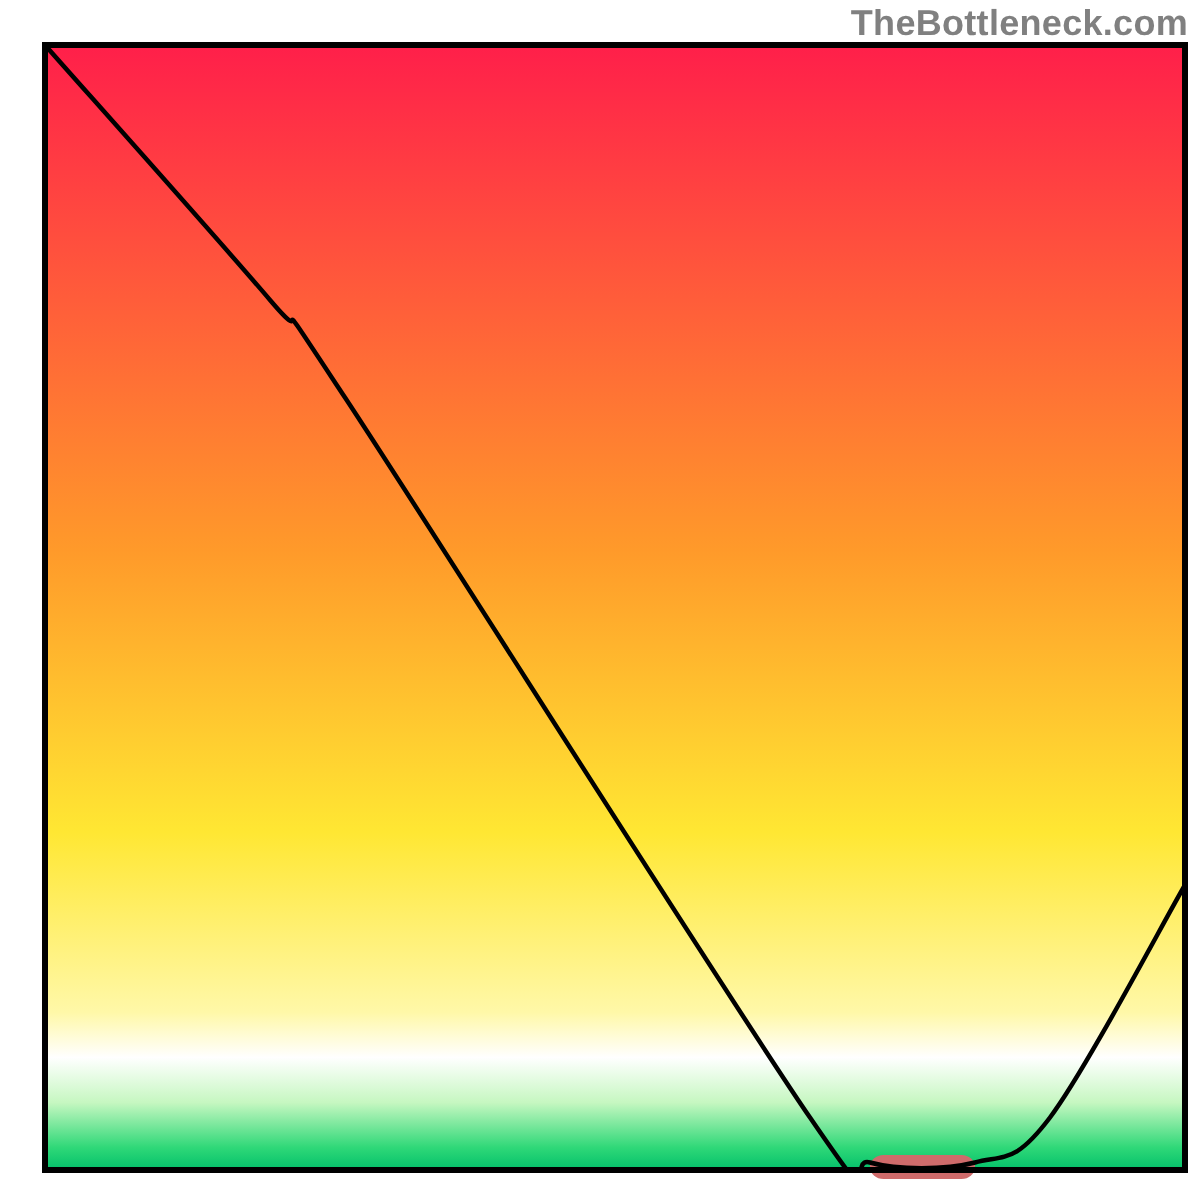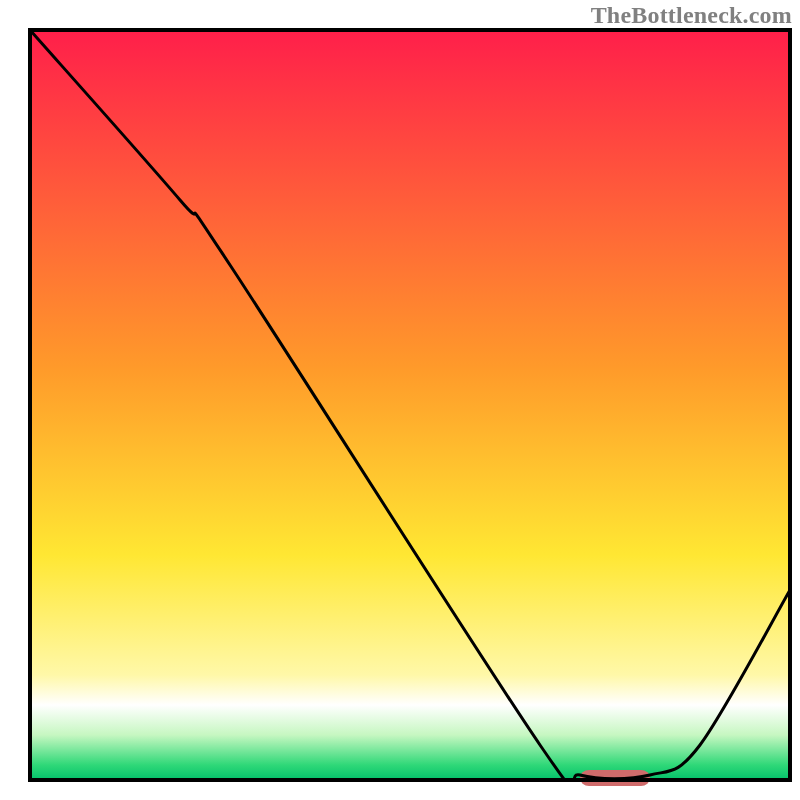--- a/index.html
+++ b/index.html
@@ -12,21 +12,21 @@
   }
   .canvas {
     position: relative;
     width: 800px;
     height: 800px;
   }
   .watermark {
     position: absolute;
     top: 2px;
     right: 8px;
-    font-family: Liberation Serif, serif;
+    font-family: Liberation Sans, sans-serif;
     font-size: 24px;
     font-weight: 600;
     color: #808080;
     letter-spacing: 0.2px;
   }
   svg {
     position: absolute;
     top: 0;
     left: 0;
   }

